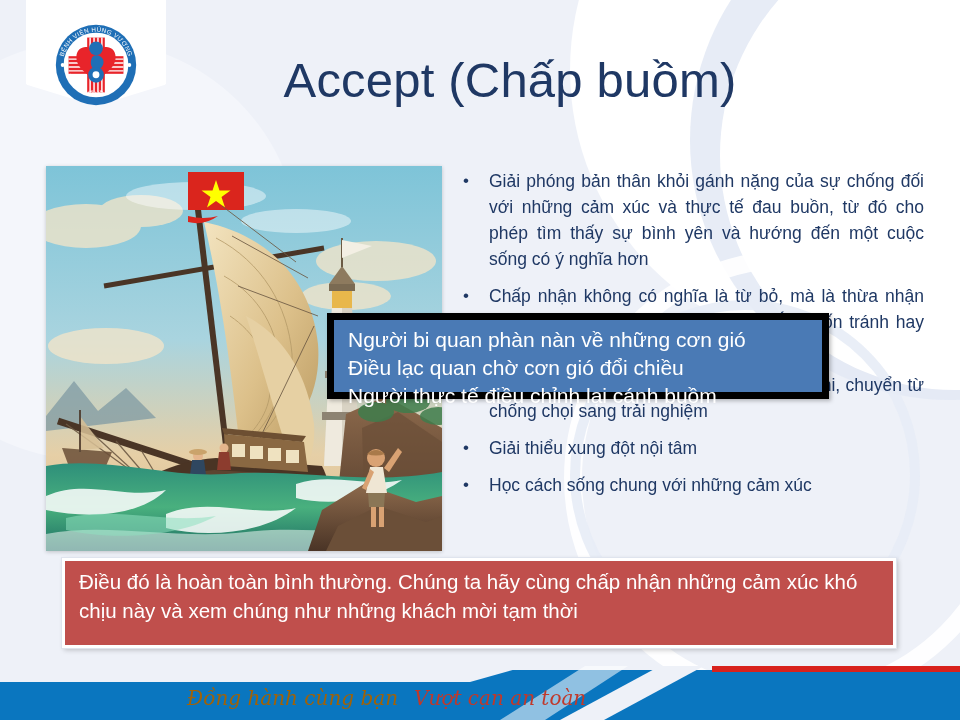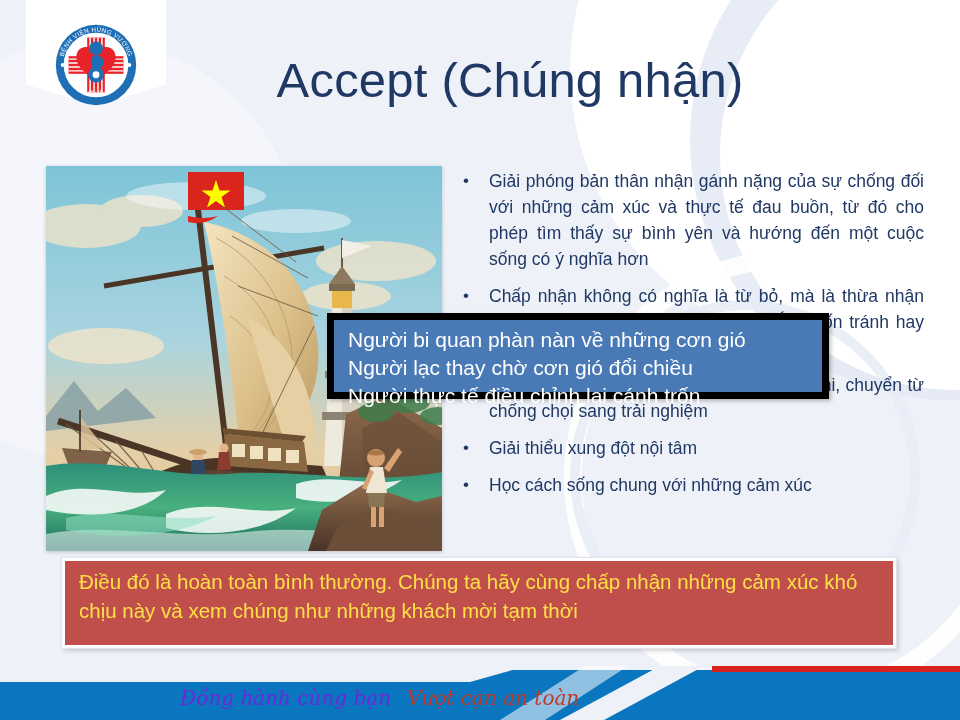--- a/index.html
+++ b/index.html
@@ -87,36 +87,36 @@
     padding:6px 0 0 14px;box-sizing:border-box;
     z-index:9;
   }
 
   
   .callout-red{
     position:absolute;left:62px;top:558px;width:834px;height:90px;
     background:#c04f4c;border:3px solid #ffffff;
     outline:1px solid #dfe4ee;
     box-shadow:2px 2px 5px rgba(0,0,0,.22);
-    color:#fde047;font-size:20.5px;line-height:29px;
+    color:#ffffff;font-size:20.5px;line-height:29px;
     padding:6px 14px 0 14px;box-sizing:border-box;
     z-index:9;
   }
 
   
   .footer{
     position:absolute;left:0;bottom:0;width:960px;height:58px;z-index:8;
   }
   .footer svg{display:block;}
   .footer-text{
     position:absolute;left:180px;bottom:10px;
     font-family:"DejaVu Serif", serif;font-style:italic;
     font-size:20px;z-index:10;white-space:nowrap;
   }
-  .ft-white{color:#6d28d9;}
+  .ft-white{color:#a16207;margin-left:7px;}
   .ft-red{color:#c0392b;margin-left:16px;}
 </style>
 </head>
 <body>
 
 <div id="slide">
 
   <div class="deco-left-fade"></div>
   <div class="deco-arc1"></div>
   <div class="deco-arc2"></div>
@@ -159,21 +159,21 @@
       <circle cx="84" cy="50" r="2" fill="#ffffff"></circle>
       <text font-size="6.4" font-family="Liberation Sans, sans-serif" fill="#ffffff" letter-spacing="0.4">
         <textPath href="#arcTop" startOffset="50%" text-anchor="middle">BỆNH VIỆN HÙNG VƯƠNG</textPath>
       </text>
       <text font-size="5.6" font-family="Liberation Sans, sans-serif" fill="#ffffff" letter-spacing="0.3">
         <textPath href="#arcBot" startOffset="50%" text-anchor="middle">THÀNH PHỐ HỒ CHÍ MINH</textPath>
       </text>
     </svg>
   </div>
 
-  <div class="title">Accept (Chúng nhận)</div>
+  <div class="title">Accept (Chấp buồm)</div>
 
   <div class="pic">
     <svg viewBox="0 0 396 385" xmlns="http://www.w3.org/2000/svg">
       <defs>
         <linearGradient id="sky" x1="0" y1="0" x2="0" y2="1">
           <stop offset="0%" stop-color="#7ec4d8"></stop>
           <stop offset="45%" stop-color="#a9d4df"></stop>
           <stop offset="75%" stop-color="#e6cfa6"></stop>
           <stop offset="100%" stop-color="#d9b98c"></stop>
         </linearGradient>
@@ -320,21 +320,21 @@
         <rect x="333" y="341" width="5" height="20" fill="#d9a273"></rect>
         <path d="M338,302 L352,282 L356,286 L343,306 Z" fill="#d9a273"></path>
         <path d="M324,303 L316,322 L320,324 L328,306 Z" fill="#d9a273"></path>
       </g>
     </svg>
   </div>
 
   <div class="bullets">
     <div class="b-item">
       <div class="b-dot">•</div>
-      <div class="b-text">Giải phóng bản thân nhận gánh nặng của sự chống đối với những cảm xúc và thực tế đau buồn, từ đó cho phép tìm thấy sự bình yên và hướng đến một cuộc sống có ý nghĩa hơn</div>
+      <div class="b-text">Giải phóng bản thân khỏi gánh nặng của sự chống đối với những cảm xúc và thực tế đau buồn, từ đó cho phép tìm thấy sự bình yên và hướng đến một cuộc sống có ý nghĩa hơn</div>
     </div>
     <div class="b-item">
       <div class="b-dot">•</div>
       <div class="b-text">Chấp nhận không có nghĩa là từ bỏ, mà là thừa nhận sự tồn tại của cảm xúc thay vì cố gắng trốn tránh hay loại bỏ chúng.</div>
     </div>
     <div class="b-item">
       <div class="b-dot">•</div>
       <div class="b-text"><span>Chuyển hướng từ kiểm soát sang thích nghi, chuyển từ chống chọi sang </span><b>trải nghiệm</b></div>
     </div>
     <div class="b-item">
@@ -342,22 +342,22 @@
       <div class="b-text">Giải thiểu xung đột nội tâm</div>
     </div>
     <div class="b-item">
       <div class="b-dot">•</div>
       <div class="b-text">Học cách sống chung với những cảm xúc</div>
     </div>
   </div>
 
   <div class="callout-blue">
     <div>Người bi quan phàn nàn về những cơn gió</div>
-    <div>Người lạc thay chờ cơn gió đổi chiều</div>
-    <div>Người thực tế điều chỉnh lại cánh trốn</div>
+    <div>Điều lạc quan chờ cơn gió đổi chiều</div>
+    <div>Người thực tế điều chỉnh lại cánh buồm</div>
   </div>
 
   <div class="callout-red">Điều đó là hoàn toàn bình thường. Chúng ta hãy cùng chấp nhận những cảm xúc khó chịu này và xem chúng như những khách mời tạm thời</div>
 
   <div class="footer">
     <svg viewBox="0 0 960 58" xmlns="http://www.w3.org/2000/svg">
       <rect x="0" y="8" width="960" height="50" fill="#0a76bf"></rect>
       <rect x="712" y="4" width="248" height="6" fill="#d8221d"></rect>
       <path d="M560,58 L660,4 L704,4 L604,58 Z" fill="#eef1f8"></path>
       <path d="M500,58 L585,4 L628,4 L545,58 Z" fill="#ffffff" opacity=".55"></path>

